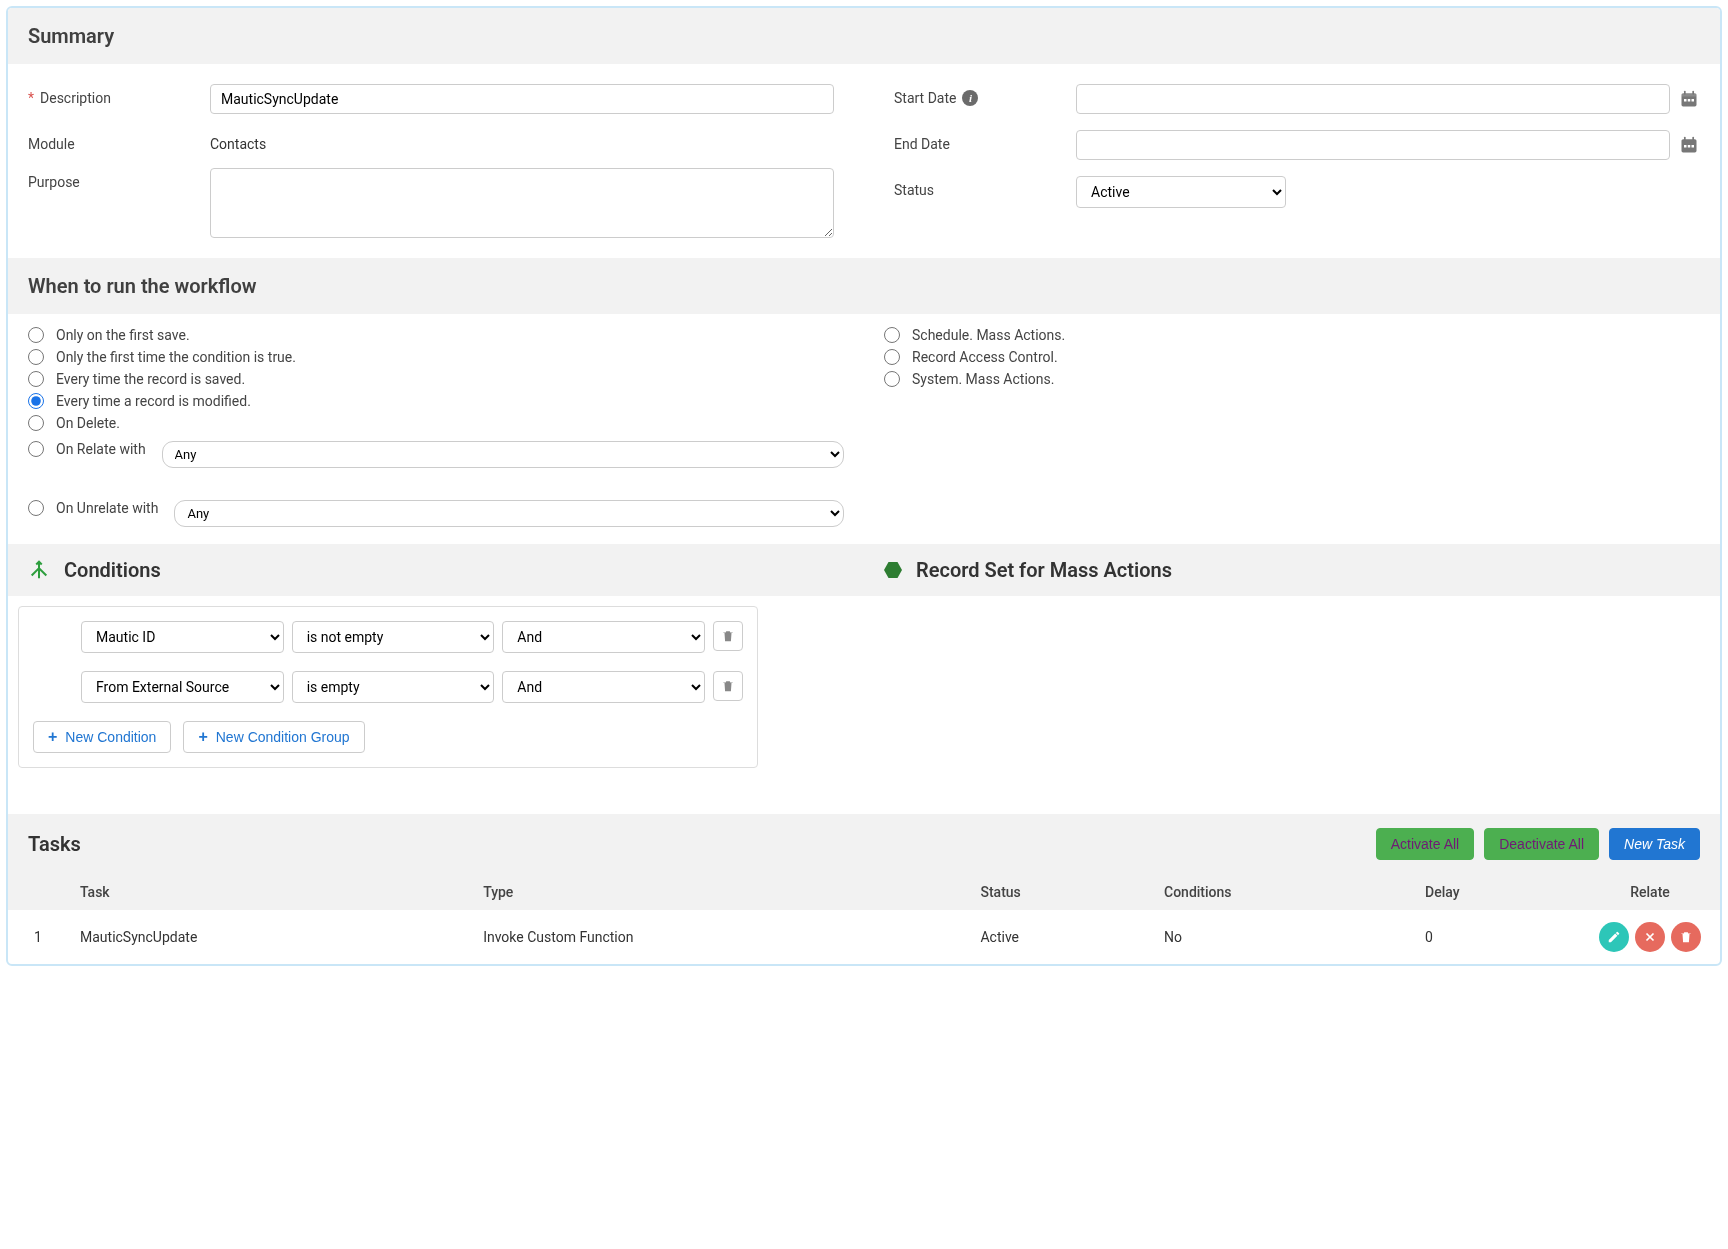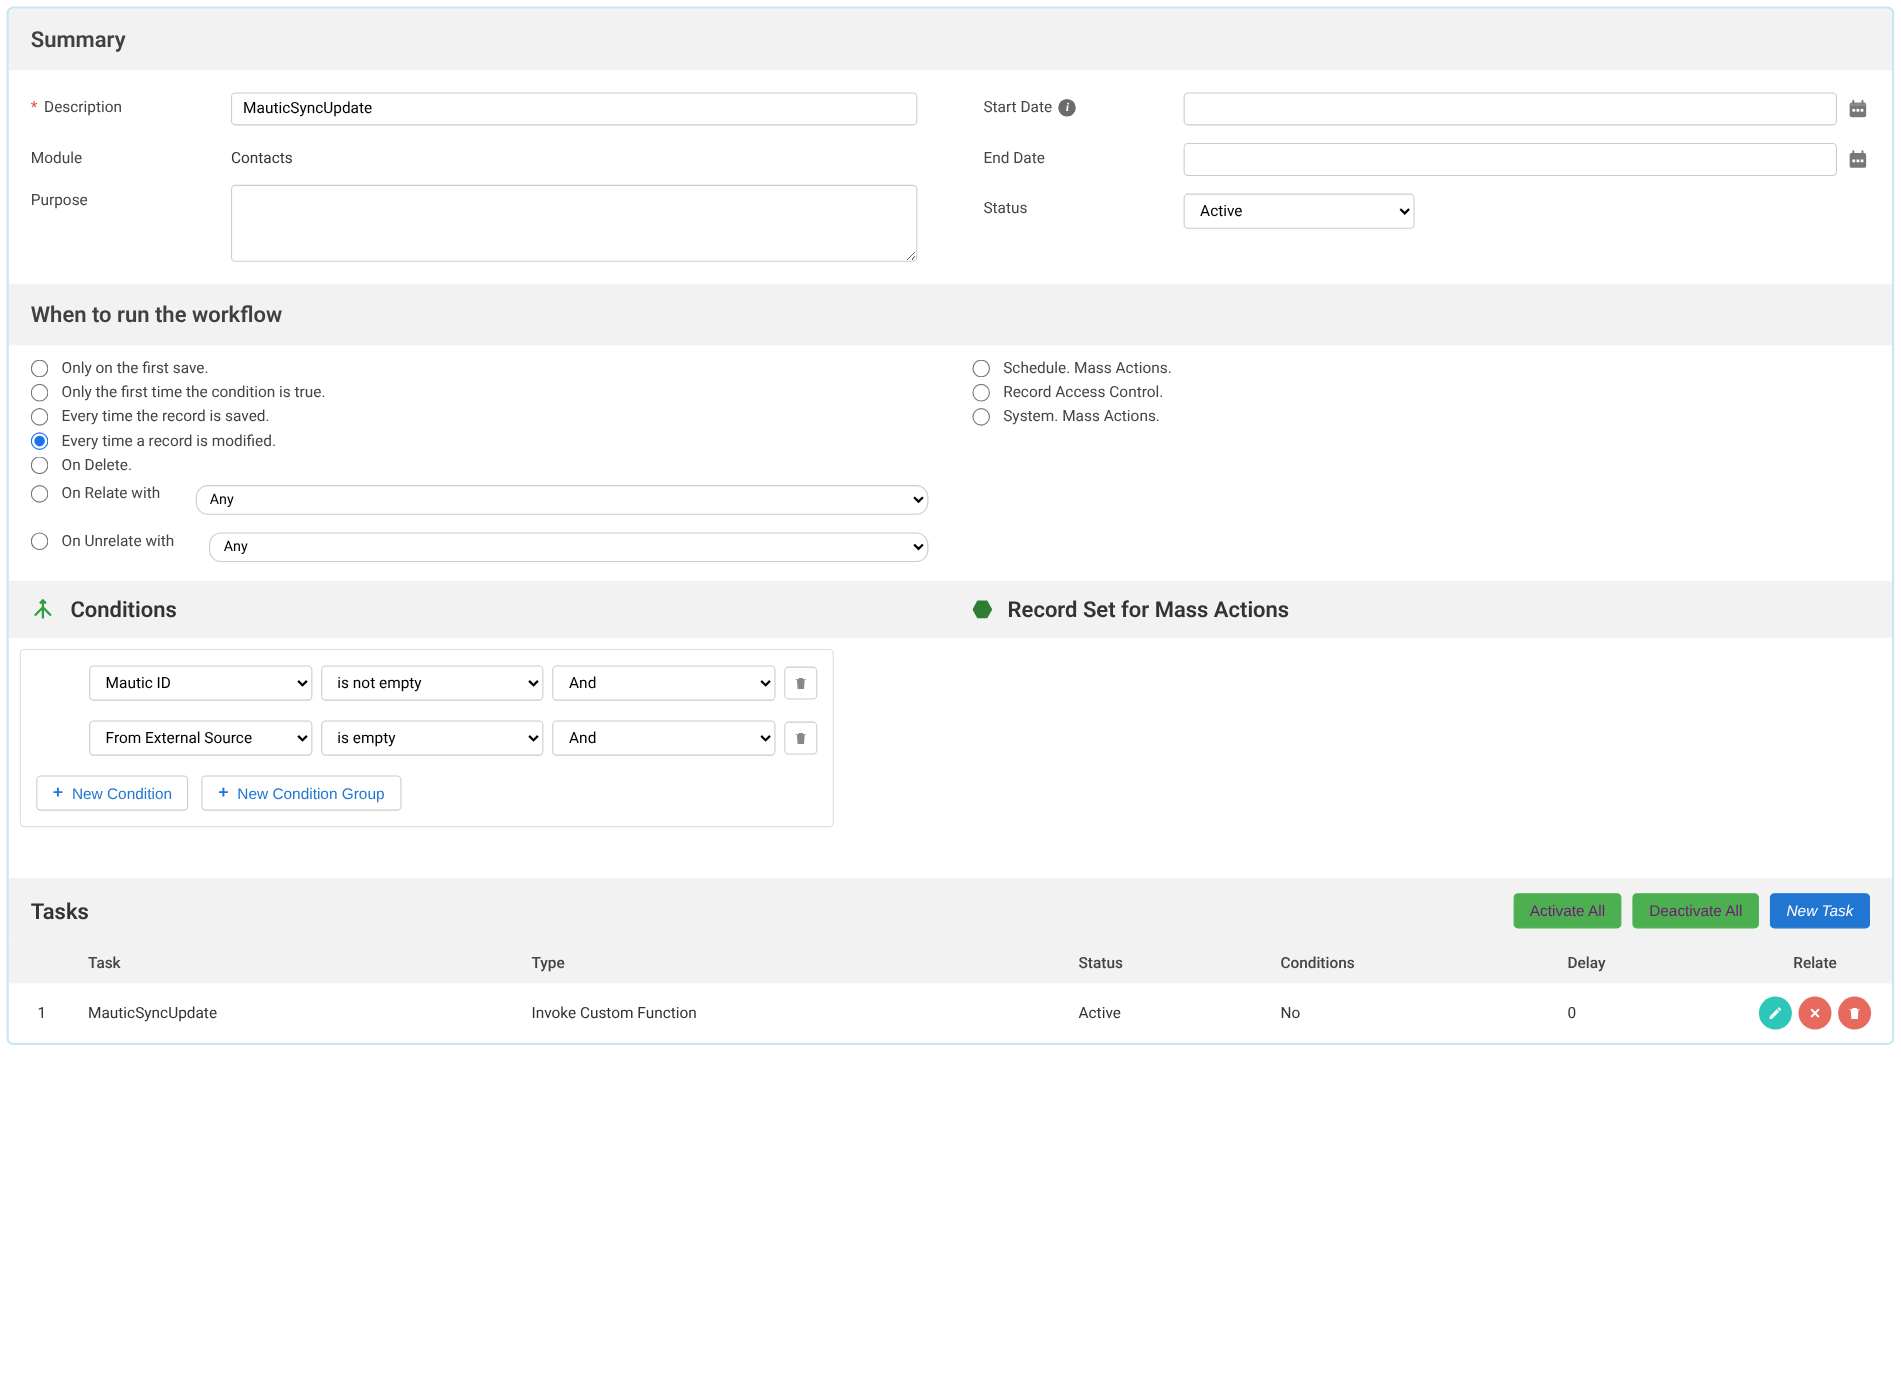--- a/index.html
+++ b/index.html
@@ -86,43 +86,43 @@
   display: flex;
   align-items: flex-start;
   gap: 12px;
   padding: 3px 0;
   color: #444;
 }
 .radio-item input[type=radio] {
   width: 16px; height: 16px;
   accent-color: #1a73e8;
 }
-.radio-item select { margin-left: 20px; border-radius: 11px; }
-.relate-group { display: flex; flex-direction: column; gap: 10px; margin-top: 4px; }
+.radio-item select { margin-left: 4px; border-radius: 11px; }
+.relate-group { display: flex; flex-direction: column; gap: 26px; margin-top: 4px; }
 .cond-header-row { display: flex; }
 .cond-header-cell {
   flex: 1;
   background: #f2f2f2;
   padding: 14px 20px;
   font-size: 20px;
   font-weight: 600;
   display: flex;
   align-items: center;
   gap: 14px;
 }
 .icon-branch { color: #2e9e3e; display: inline-flex; }
 .icon-branch svg { width: 22px; height: 22px; }
 .icon-hex {
   width: 18px; height: 18px;
   background: #2e7d32;
   display: inline-block;
   clip-path: polygon(25% 5%, 75% 5%, 100% 50%, 75% 95%, 25% 95%, 0 50%);
 }
 .cond-panel { margin: 10px 20px 16px 10px; border: 1px solid #ddd; border-radius: 4px; padding: 14px; max-width: 740px; background: #fff; }
-.cond-row { display: flex; align-items: center; gap: 8px; margin-bottom: 18px; padding-left: 48px; }
+.cond-row { display: flex; align-items: flex-start; gap: 8px; margin-bottom: 18px; padding-left: 48px; }
 .cond-row:last-of-type { margin-bottom: 18px; }
 .cond-field { width: 360px; }
 .cond-op { width: 92px; }
 .cond-logic { width: 56px; }
 .icon-btn {
   width: 30px; height: 30px;
   border: 1px solid #ccc;
   border-radius: 4px;
   background: #fff;
   display: inline-flex;

